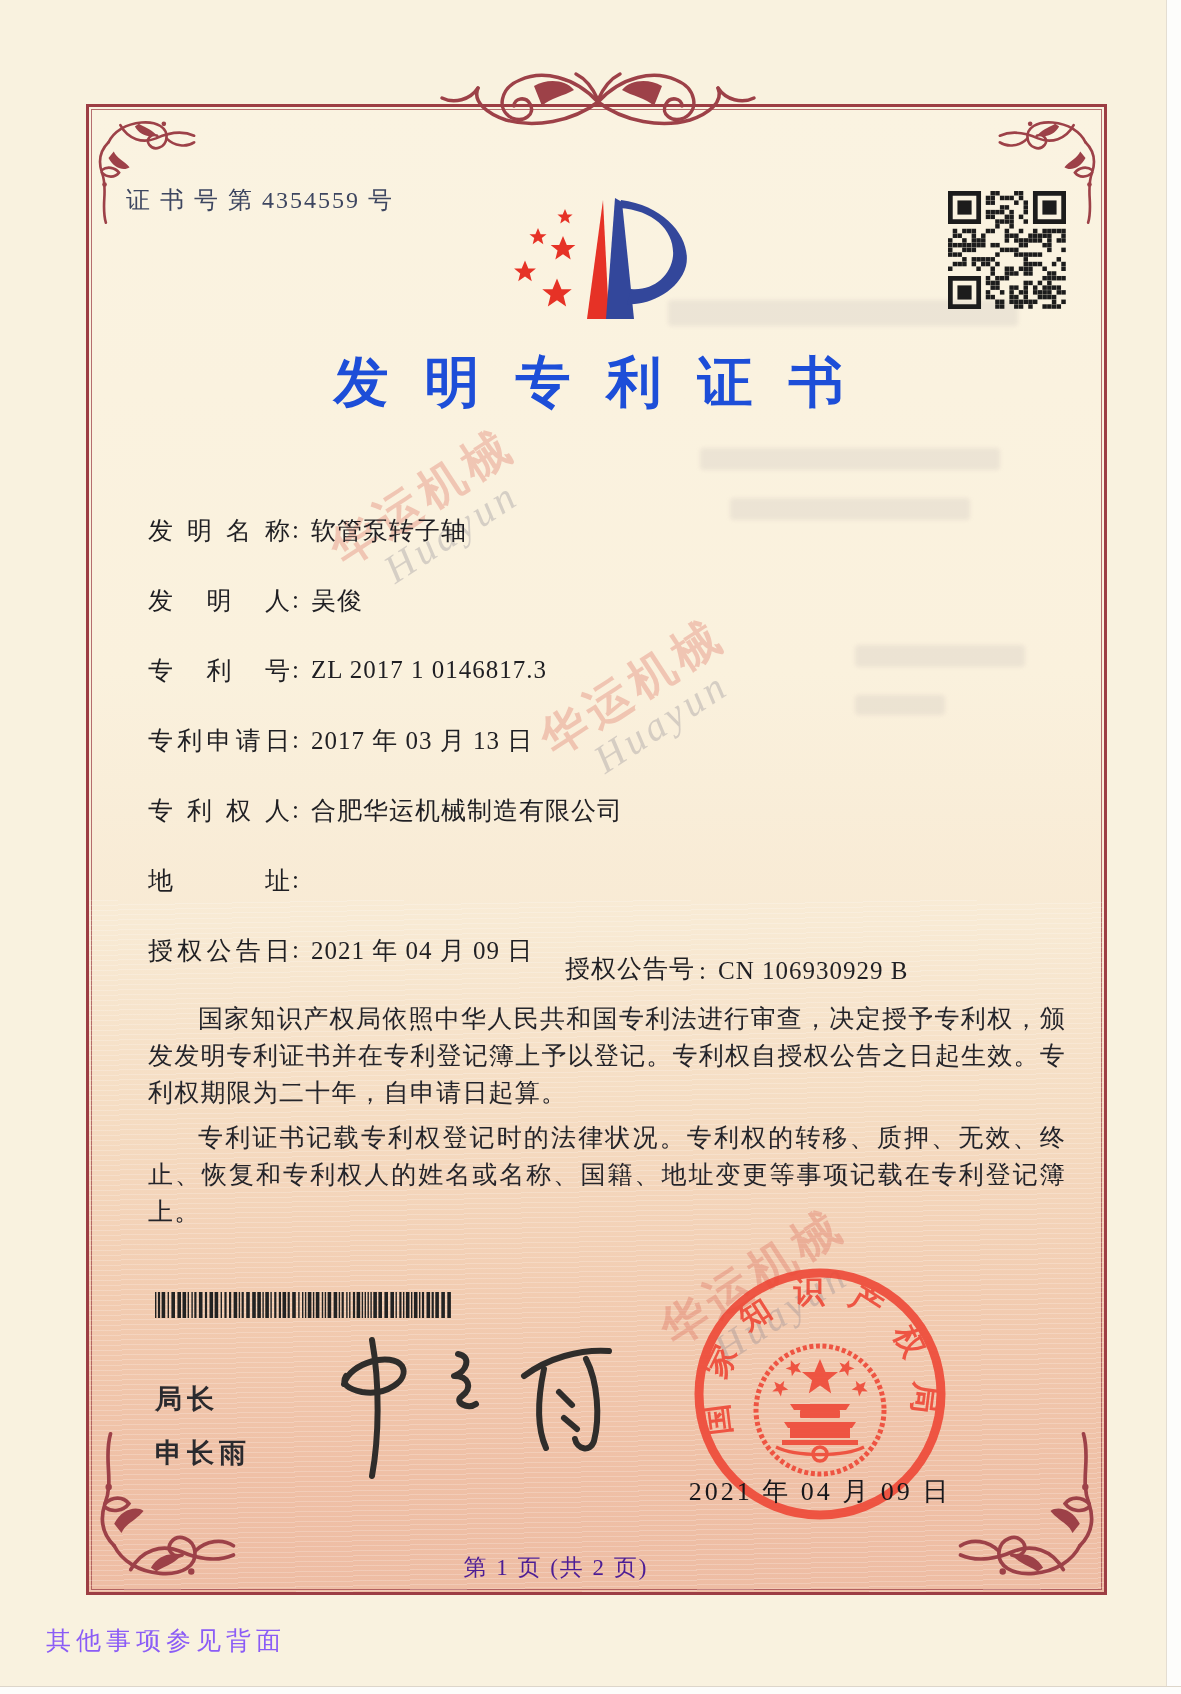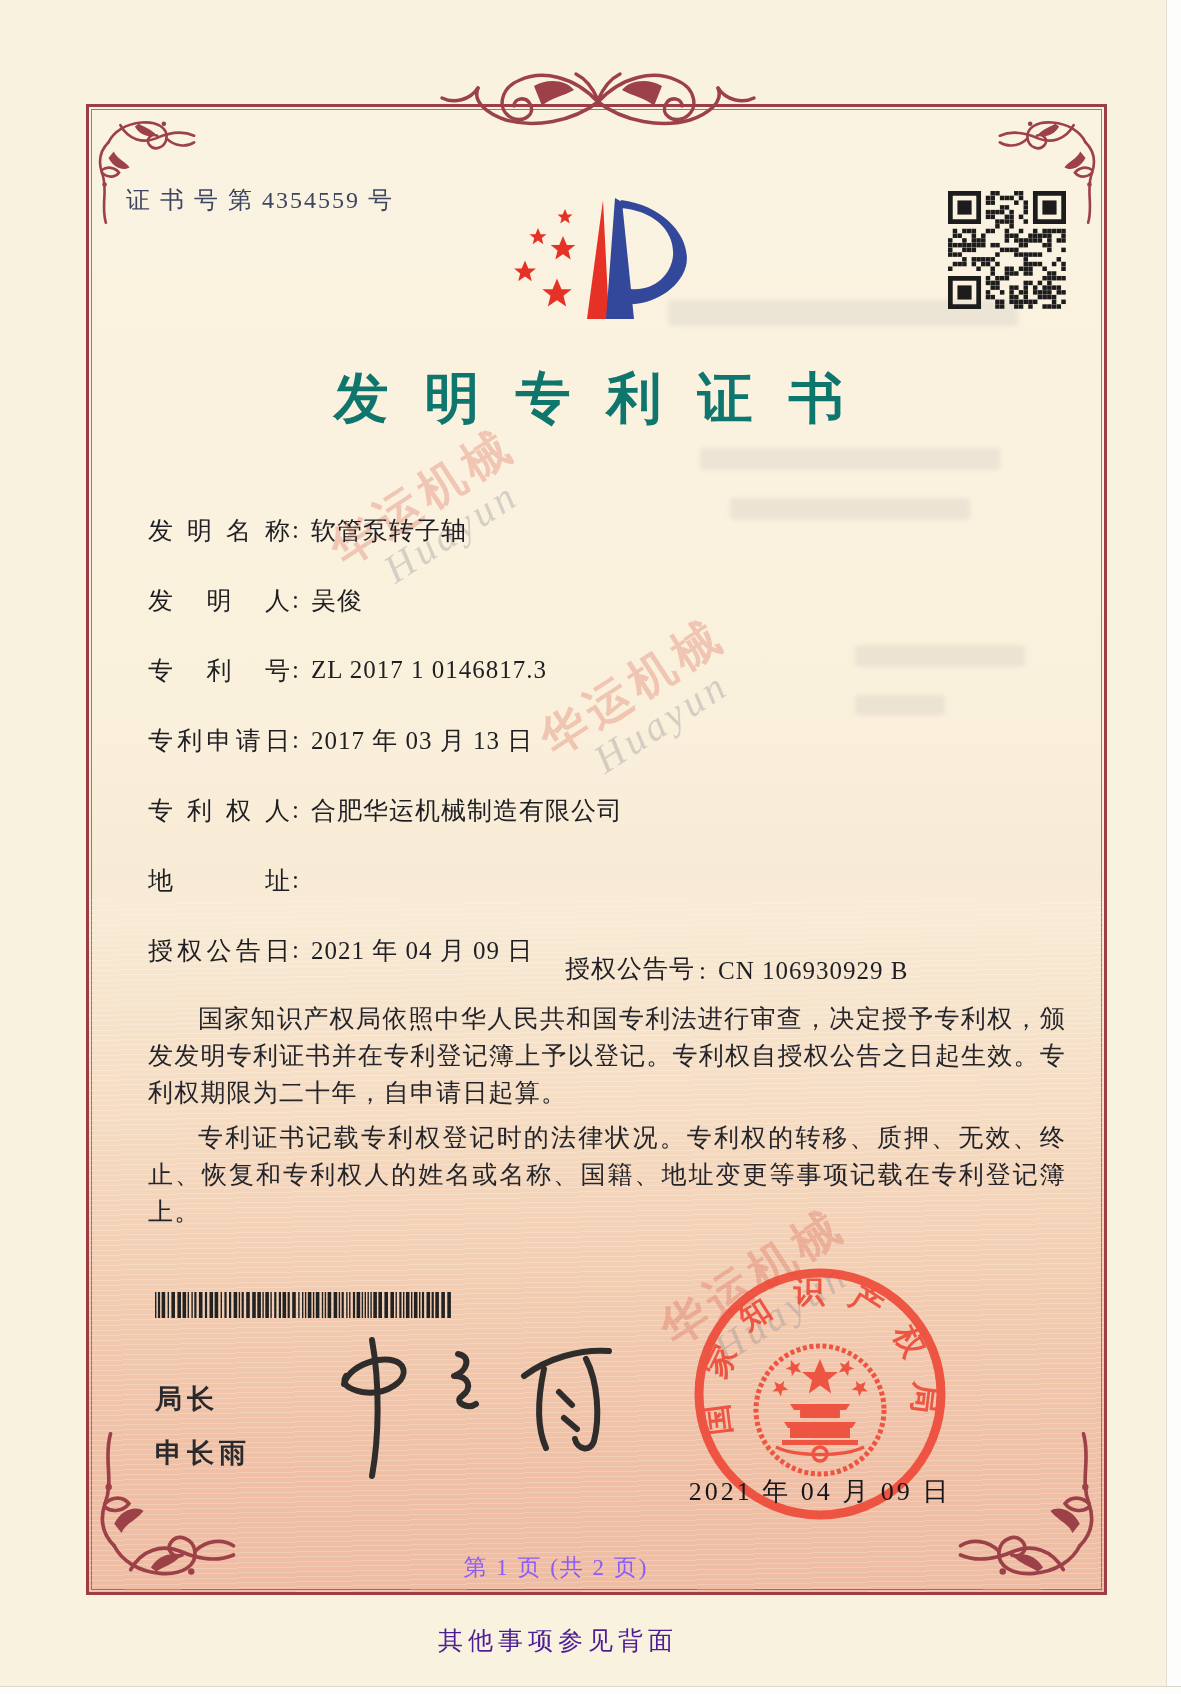--- a/index.html
+++ b/index.html
@@ -35,22 +35,22 @@
   
   .wm{position:absolute;transform:rotate(-33deg);pointer-events:none;line-height:1.05;}
   .wm .cn{font-size:46px;font-weight:bold;color:rgba(214,72,58,.26);letter-spacing:6px;white-space:nowrap;}
   .wm .en{font-size:40px;font-style:italic;color:rgba(128,126,140,.30);letter-spacing:4px;margin-left:34px;}
 
   
   .cert-no{position:absolute;left:126px;top:184px;font-size:24px;letter-spacing:2px;color:#3d4660;}
   .logo{position:absolute;left:505px;top:192px;}
   .qr{position:absolute;left:948px;top:191px;}
   .title{
-    position:absolute;left:86px;top:362px;width:1021px;text-align:center;
-    font-size:55px;font-weight:600;color:#0f766e;letter-spacing:36px;text-indent:20px;
+    position:absolute;left:86px;top:346px;width:1021px;text-align:center;
+    font-size:55px;font-weight:600;color:#1d4ed8;letter-spacing:36px;text-indent:20px;
   }
 
   
   .fields{position:absolute;left:148px;top:495px;width:930px;font-size:25px;}
   .frow{height:70px;display:flex;align-items:center;position:relative;white-space:nowrap;}
   .flabel{display:inline-flex;width:142px;justify-content:space-between;flex:none;}
   .colon{margin:0 12px 0 2px;}
   .fvalue{letter-spacing:1px;}
   .grant2{position:absolute;left:417px;top:0;height:70px;display:flex;align-items:flex-end;}
   .grant2 .glabel{letter-spacing:1px;margin-right:2px;}
@@ -62,23 +62,23 @@
 
   
   .barcode{position:absolute;left:155px;top:1292px;}
   .signer{position:absolute;left:155px;top:1372px;font-size:27px;letter-spacing:5px;color:#2a2a2e;}
   .signer div{height:54px;display:flex;align-items:center;font-weight:bold;}
   .signature{position:absolute;left:328px;top:1322px;}
   .seal{position:absolute;left:688px;top:1262px;opacity:.88;}
   .seal-date{position:absolute;left:688px;top:1474px;width:264px;text-align:center;
     font-size:26px;letter-spacing:3px;color:#17171b;}
   .page-indicator{position:absolute;left:86px;top:1552px;width:940px;text-align:center;
-    font-size:23px;letter-spacing:2px;color:#8b5cf6;}
-  .footer-note{position:absolute;left:46px;top:1624px;width:1024px;text-align:center;
-    font-size:25px;letter-spacing:5px;color:#4c1d95;}
+    font-size:23px;letter-spacing:2px;color:#4c1d95;}
+  .footer-note{position:absolute;left:46px;top:1624px;width:1024px;text-align:left;
+    font-size:25px;letter-spacing:5px;color:#8b5cf6;}
 
   
   .orn{position:absolute;pointer-events:none;}
 
   
   .edge-r{position:absolute;right:0;top:0;width:14px;height:1694px;background:#fdfdfb;border-left:1px solid #e4ded2;}
   .edge-b{position:absolute;left:0;bottom:0;width:1181px;height:7px;background:#fdfdfb;border-top:1px solid #ddd6ca;}
 </style>
 </head>
 <body>

